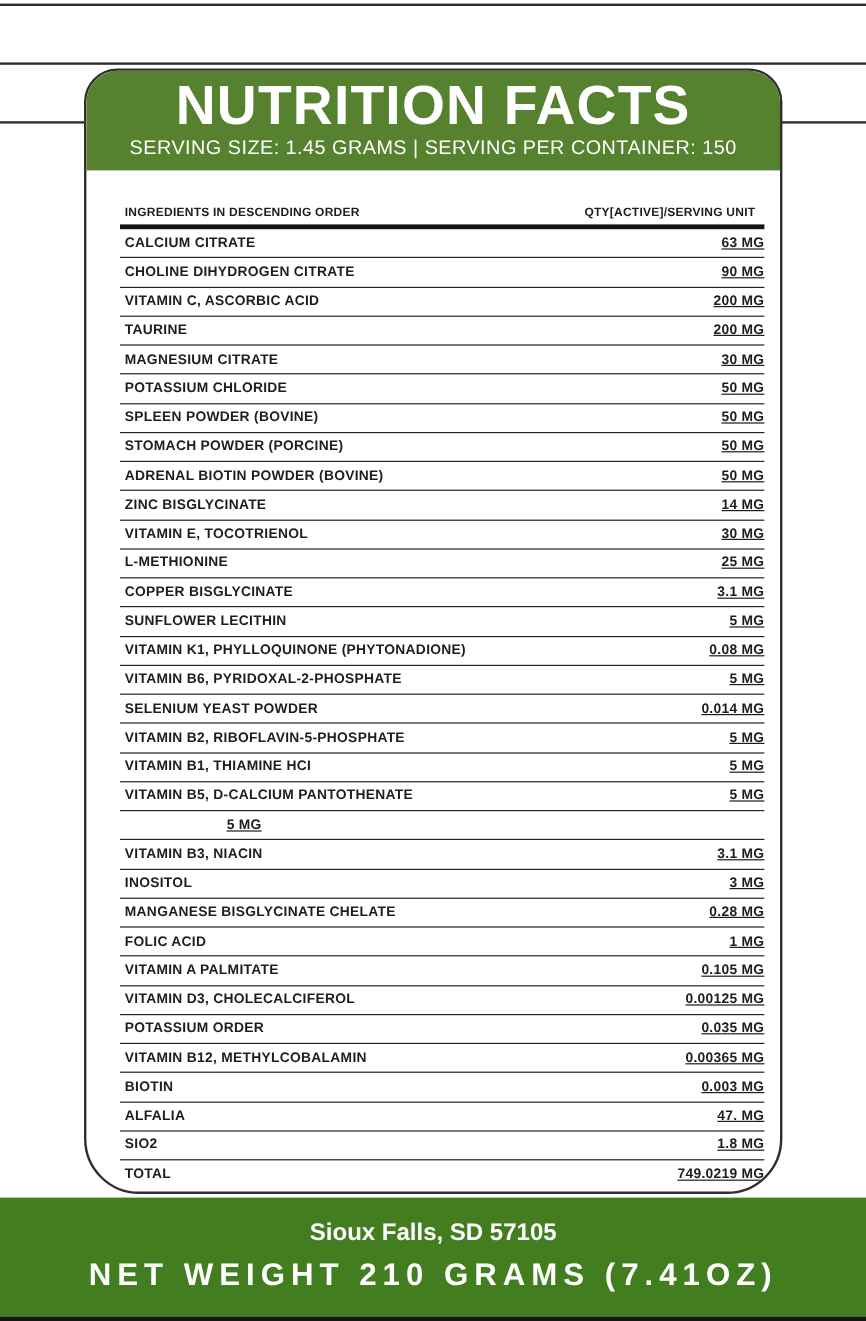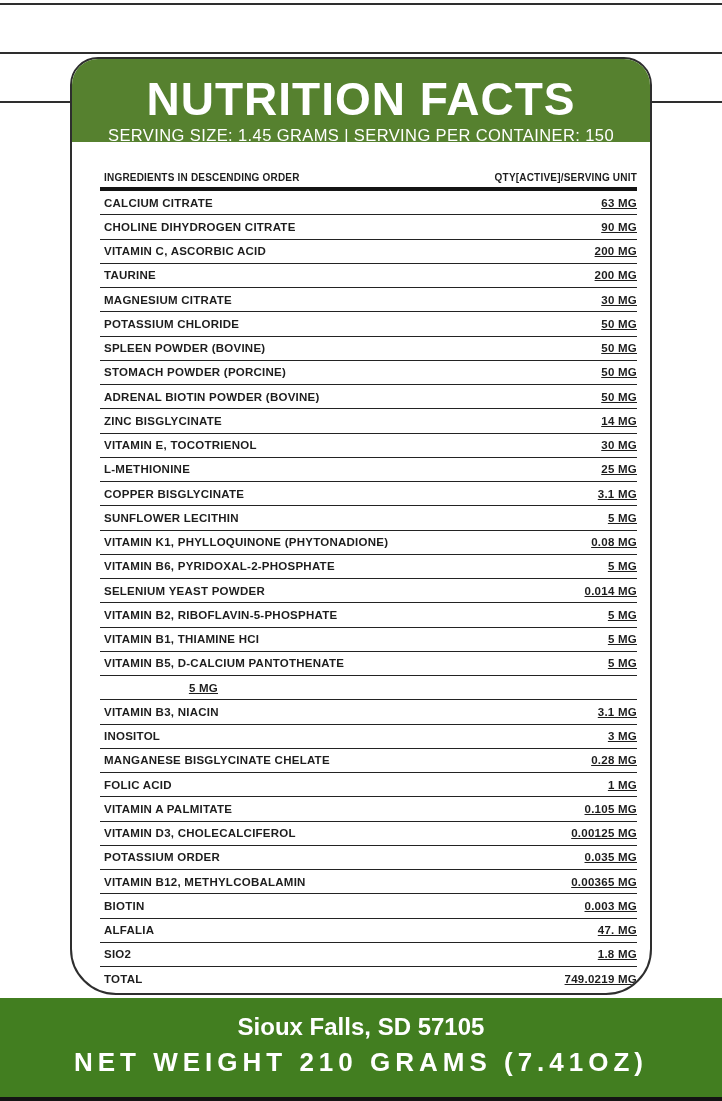--- a/index.html
+++ b/index.html
@@ -32,21 +32,21 @@
     overflow: hidden;
   }
 
   .card-header {
     width: 100%; height: 83px;
     background: var(--header-green, #56812F);
     text-align: center;
     color: #ffffff;
   }
   .card-title {
-    padding-top: 14px;
+    padding-top: 2px;
     font-size: 46px;
     font-weight: bold;
     letter-spacing: 1px;
     line-height: 52px;
     white-space: nowrap;
   }
   .card-subtitle {
     font-size: 16.5px;
     font-weight: 500;
     letter-spacing: 0.4px;
@@ -61,21 +61,21 @@
   .thead {
     display: flex;
     align-items: flex-end;
     height: 24px;
     padding-bottom: 4px;
     font-size: 10px;
     font-weight: bold;
     letter-spacing: 0.2px;
   }
   .thead .col-ingredients { flex: 1; padding-left: 4px; }
-  .thead .col-qty { width: 150px; text-align: right; }
+  .thead .col-qty { width: 150px; text-align: left; }
 
   .tbody { border-top: 4px solid #141414; }
   .row {
     display: flex;
     align-items: center;
     height: 24.25px;
     border-bottom: 1.8px solid #232323;
     font-size: 11.5px;
     font-weight: 600;
     letter-spacing: 0.25px;
@@ -88,21 +88,21 @@
   .footer-band {
     position: absolute; left: 0; top: 998px;
     width: 722px; height: 99px;
     background: var(--footer-green, #427E20);
     color: #ffffff;
     text-align: center;
     z-index: 1;
   }
   .footer-address {
     margin-top: 14px;
-    font-size: 24px;
+    font-size: 20px;
     font-weight: bold;
     line-height: 30px;
     white-space: nowrap;
   }
   .footer-weight {
     margin-top: 4px;
     font-size: 26px;
     font-weight: bold;
     letter-spacing: 5px;
     line-height: 32px;

